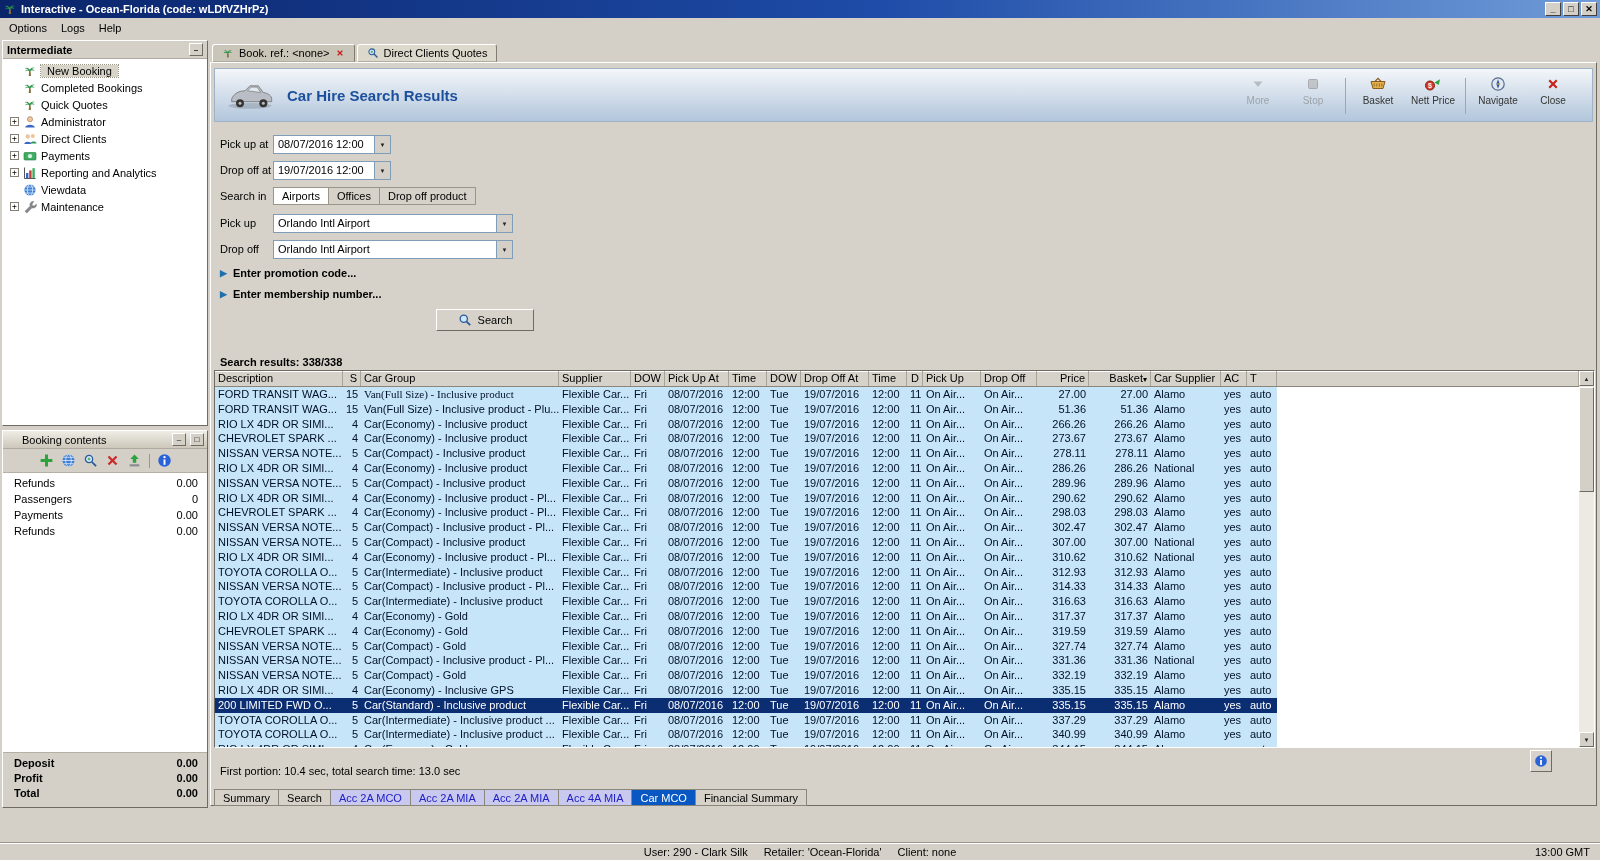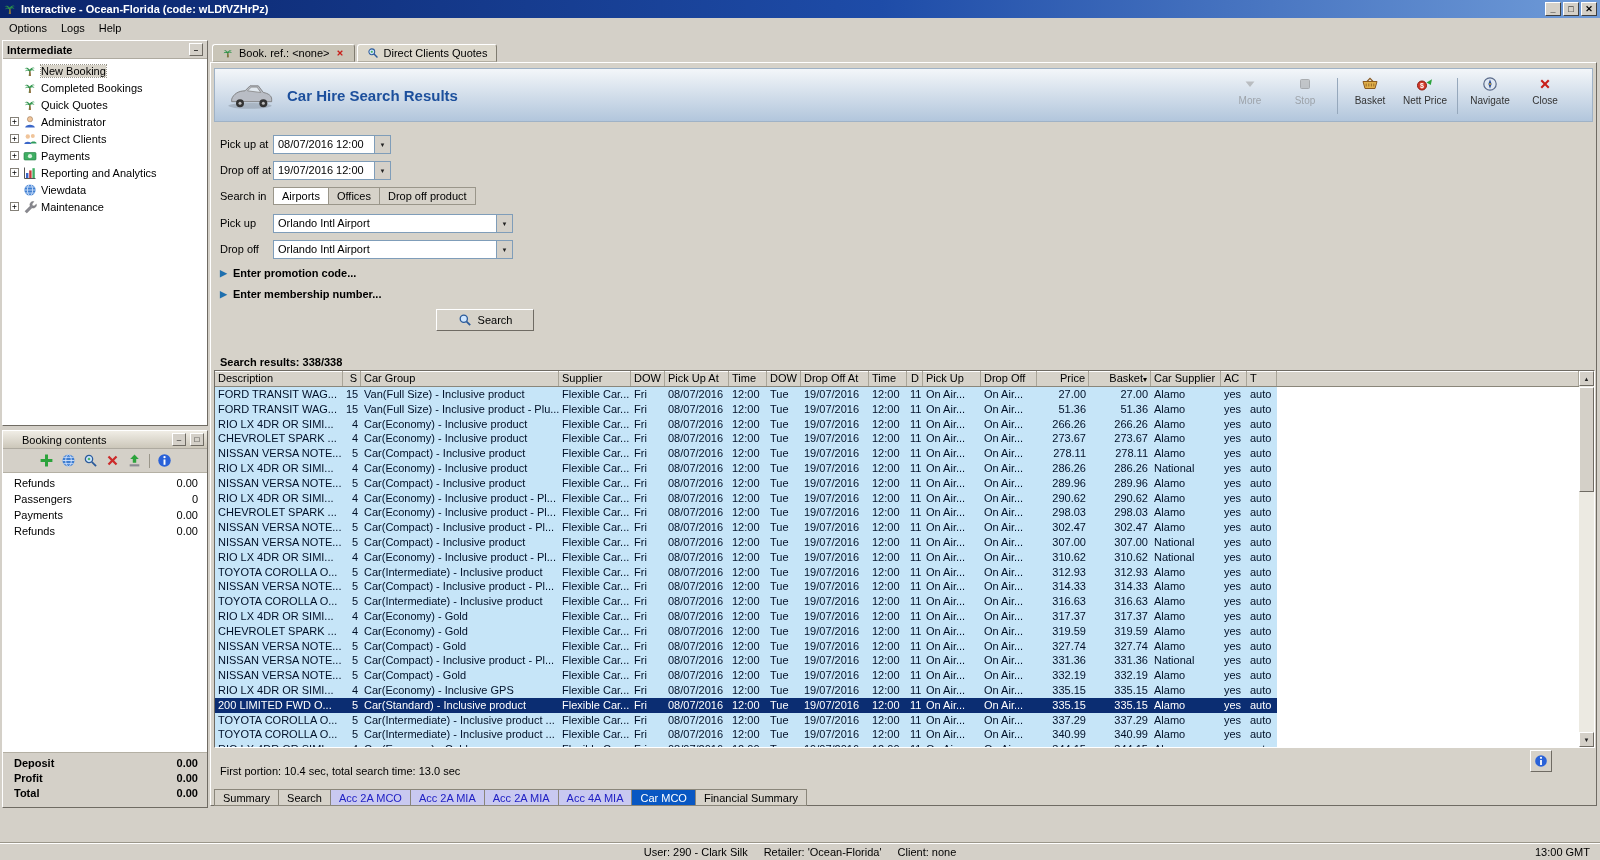--- a/index.html
+++ b/index.html
@@ -25,21 +25,21 @@
   
   .panel3d { border:1px solid; border-color:#fff #6f6b63 #6f6b63 #fff; background:#fff; }
   .side-panel { position:absolute; left:2px; top:40px; width:206px; height:386px; display:flex; flex-direction:column; }
   .side-title { height:18px; background:#d4d0c8; border-bottom:1px solid #aeaaa0;
     display:flex; align-items:center; padding:0 4px; font-weight:bold; }
   .side-title .spacer { flex:1; }
   .mini-btn { width:14px; height:13px; background:#d4d0c8; border:1px solid; border-color:#fff #6f6b63 #6f6b63 #fff;
     font-size:8px; display:flex; align-items:center; justify-content:center; }
   .tree { flex:1; background:#fff; padding-top:3px; }
   .tree-item { height:17px; display:flex; align-items:center; gap:4px; padding-left:7px; }
-  .tree-item.selected .tree-label { background:#d8d4ca; outline:1px dotted #9a968a; padding:0 0; }
+  .tree-item.selected .tree-label { background:#d8d4ca; outline:1px dotted #9a968a; padding:0 6px; }
   .plusbox { width:9px; height:9px; flex:0 0 9px; border:1px solid #848078; background:#fff;
     font:8px/7px "DejaVu Sans Mono", monospace; text-align:center; }
   .plusbox.hidden { visibility:hidden; }
   .tree-icon { width:14px; height:14px; flex:0 0 14px; }
   .tree-icon svg { width:14px; height:14px; }
 
   .booking-panel { position:absolute; left:2px; top:430px; width:206px; height:378px; display:flex; flex-direction:column; }
   .bk-title { height:18px; background:linear-gradient(#f0ede5,#ccc7ba); border-bottom:1px solid #aeaaa0;
     display:flex; align-items:center; gap:4px; padding:0 3px; }
   .bk-title .t-ic { width:12px; height:12px; }
@@ -62,21 +62,21 @@
   .doctab .dt-ic { width:12px; height:12px; } .doctab .dt-ic svg { width:12px; height:12px; }
   .doctab .dt-x { width:10px; height:10px; } .doctab .dt-x svg { width:10px; height:10px; }
 
   
   .main-panel { position:absolute; left:210px; top:62px; width:1387px; height:744px;
     background:#d6d2c9; border:1px solid; border-color:#fff #6f6b63 #6f6b63 #fff; }
   .header-band { position:absolute; left:3px; top:5px; right:3px; height:54px;
     background:linear-gradient(#f3f6f9,#b2c6dc); border:1px solid #9fb2c6; display:flex; align-items:center; }
   .hb-car { margin-left:10px; }
   .hb-title { font-size:15px; font-weight:bold; color:#1c4f9c; margin-left:12px; }
-  .hb-toolbar { margin-left:auto; display:flex; align-items:flex-start; padding-right:24px; gap:9px; }
+  .hb-toolbar { margin-left:auto; display:flex; align-items:flex-start; padding-right:16px; gap:9px; }
   .tbtn { width:46px; text-align:center; }
   .tbtn .ticon { height:17px; display:flex; justify-content:center; }
   .tbtn .ticon svg { height:16px; }
   .tbtn .tlabel { font-size:10px; color:#333; margin-top:2px; }
   .tbtn.disabled { opacity:.55; } .tbtn.disabled .tlabel{ color:#777; }
   .tsep { width:1px; height:36px; background:#96a8bc; margin-top:2px; }
 
   .form-label { position:absolute; left:9px; }
   .combo { position:absolute; height:19px; background:#fff; border:1px solid #7f9db9; display:flex; align-items:stretch; }
   .combo .cv { flex:1; padding:2px 4px 0; overflow:hidden; white-space:nowrap; }
@@ -514,21 +514,21 @@
         <div class="rt-cell num" style="flex-basis: 62px;">Basket<span style="font-size: 8px;">▾</span></div>
         <div class="rt-cell" style="flex-basis: 70px;">Car Supplier</div>
         <div class="rt-cell" style="flex-basis: 26px;">AC</div>
         <div class="rt-cell" style="flex-basis: 30px;">T</div>
         <div class="rt-cell fill"></div>
       </div>
     <div class="rt-body">
         <div class="rt-row">
           <span class="rt-cell" style="flex-basis: 128px;">FORD TRANSIT WAG...</span>
           <span class="rt-cell num" style="flex-basis: 18px;">15</span>
-          <span class="rt-cell" style="flex-basis: 198px;">Van(Full Size) - Inclusive product</span>
+          <span class="rt-cell" style="flex-basis: 198px; font-family: Liberation Serif, serif;">Van(Full Size) - Inclusive product</span>
           <span class="rt-cell" style="flex-basis: 72px;">Flexible Car...</span>
           <span class="rt-cell" style="flex-basis: 34px;">Fri</span>
           <span class="rt-cell" style="flex-basis: 64px;">08/07/2016</span>
           <span class="rt-cell" style="flex-basis: 38px;">12:00</span>
           <span class="rt-cell" style="flex-basis: 34px;">Tue</span>
           <span class="rt-cell" style="flex-basis: 68px;">19/07/2016</span>
           <span class="rt-cell" style="flex-basis: 38px;">12:00</span>
           <span class="rt-cell num" style="flex-basis: 16px;">11</span>
           <span class="rt-cell" style="flex-basis: 58px;">On Air...</span>
           <span class="rt-cell" style="flex-basis: 56px;">On Air...</span>

